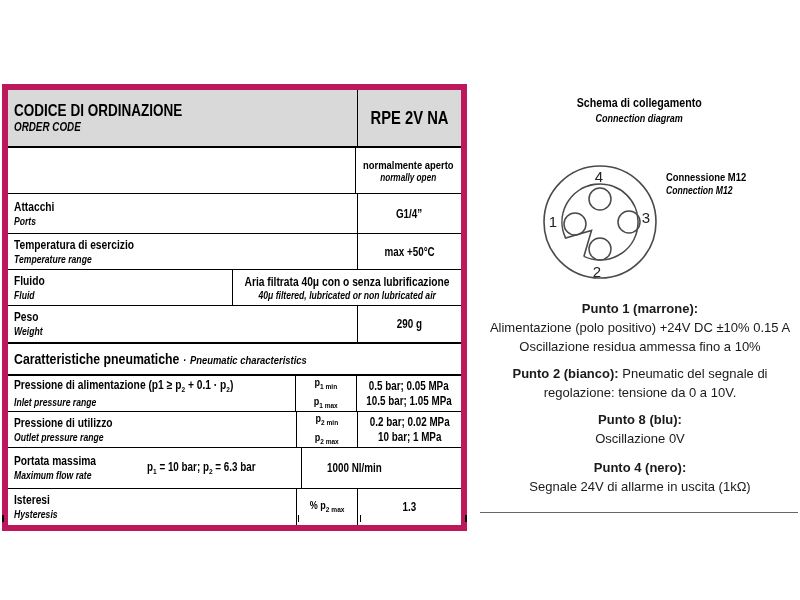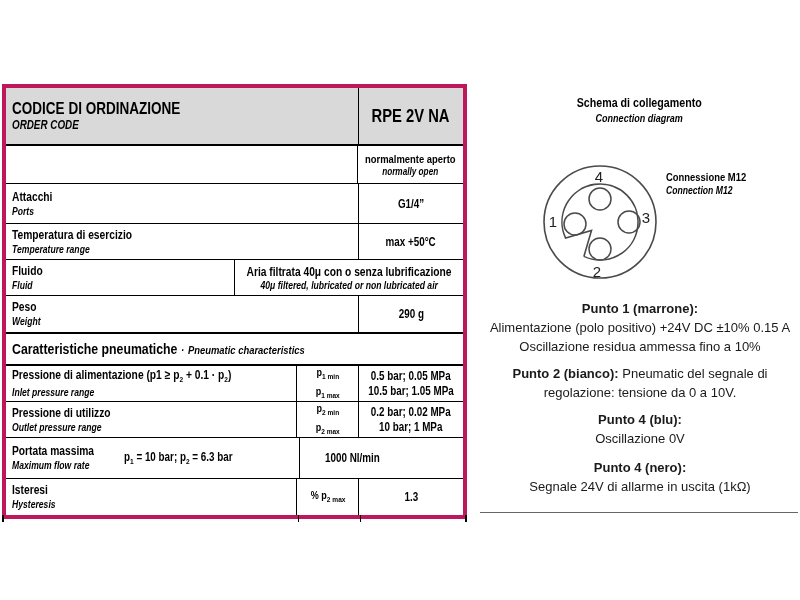--- a/index.html
+++ b/index.html
@@ -5,21 +5,21 @@
   * { margin:0; padding:0; box-sizing:border-box; }
   html,body { background:#fff; }
   #page {
     position:relative; width:800px; height:600px; background:#ffffff;
     font-family:"Liberation Sans", sans-serif; color:#000; overflow:hidden;
   }
 
   
   .spec-table {
     position:absolute; left:2px; top:84px; width:465px;
-    border:4px solid #be185d; background:#fff;
+    border:6px solid #be185d; background:#fff;
   }
   .trow { display:flex; width:100%; border-bottom:1px solid #000; }
   .trow.bb2 { border-bottom-width:2px; }
   .trow.last { border-bottom:none; }
   .cell { display:flex; flex-direction:column; justify-content:center; }
   .lab  { padding-left:6px; border-right:1px solid #000; align-items:flex-start; }
   .ctr  { align-items:center; text-align:center; }
   .noborder { border-right:none; }
 
   .cx { display:inline-block; transform:scaleX(0.82); transform-origin:center center; white-space:nowrap; }
@@ -32,21 +32,21 @@
   .hdr-it { font-size:16.5px; font-weight:bold; line-height:19px; }
   .hdr-en { font-size:12px;   font-weight:bold; font-style:italic; line-height:15px; }
   .model  { font-size:18px;   font-weight:bold; }
   .sec-it { font-size:15px;   font-weight:bold; }
   .sec-en { font-size:11.5px; font-weight:bold; font-style:italic; }
   .sym    { font-size:11px;   font-weight:bold; line-height:15px; }
   .sub    { font-size:8px; vertical-align:-2.5px; font-weight:bold; }
 
   .flow-label { flex-direction:row; align-items:center; }
   .flow-names { width:112px; display:flex; flex-direction:column; justify-content:center; }
-  .flow-cond  { flex:1; font-size:12px; font-weight:bold; }
+  .flow-cond  { flex:1; text-align:center; font-size:12px; font-weight:bold; }
 
   .stub { position:absolute; top:515px; height:7px; background:#000; }
 
   
   .diag-title { position:absolute; left:480px; top:95px; width:318px; text-align:center; }
   .diag-title .t1 { font-size:13px; font-weight:bold; line-height:16px; }
   .diag-title .t2 { font-size:11px; font-weight:bold; font-style:italic; line-height:14px; }
 
   .conn-labels { position:absolute; left:666px; top:170px; }
   .conn-labels .c1 { font-size:11.5px; font-weight:bold; line-height:14px; }
@@ -72,21 +72,21 @@
     <div class="trow bb2" style="height:58px">
       <div class="cell lab hdr-bg" style="width:356px">
         <div class="hdr-it"><span class="cx">CODICE DI ORDINAZIONE</span></div>
         <div class="hdr-en"><span class="cx">ORDER CODE</span></div>
       </div>
       <div class="cell ctr hdr-bg" style="width:105px">
         <span class="cx model">RPE 2V NA</span>
       </div>
     </div>
 
-    <div class="trow" style="height:38px">
+    <div class="trow" style="height:46px">
       <div class="cell lab" style="width:356px"></div>
       <div class="cell ctr" style="width:105px">
         <div class="it" style="font-size:11.5px;line-height:14px"><span class="cx">normalmente aperto</span></div>
         <div class="en" style="font-size:10px;line-height:12px"><span class="cx">normally open</span></div>
       </div>
     </div>
 
     <div class="trow" style="height:40px">
       <div class="cell lab" style="width:356px">
         <div class="it"><span class="cx">Attacchi</span></div>
@@ -231,21 +231,21 @@
     <div class="pblock">
       <div><span class="plabel">Punto 1 (marrone):</span><span></span></div>
       <div>Alimentazione (polo positivo) +24V DC ±10% 0.15 A</div>
       <div>Oscillazione residua ammessa fino a 10%</div>
     </div>
     <div class="pblock">
       <div><span class="plabel">Punto 2 (bianco):</span><span> Pneumatic del segnale di</span></div>
       <div>regolazione: tensione da 0 a 10V.</div>
     </div>
     <div class="pblock gap-lg">
-      <div><span class="plabel">Punto 4 (blu):</span><span></span></div>
+      <div><span class="plabel">Punto 8 (blu):</span><span></span></div>
       <div>Oscillazione 0V</div>
     </div>
     <div class="pblock">
       <div><span class="plabel">Punto 4 (nero):</span><span></span></div>
       <div>Segnale 24V di allarme in uscita (1kΩ)</div>
     </div>
   </div>
 
   <div class="rule"></div>
 </div>

